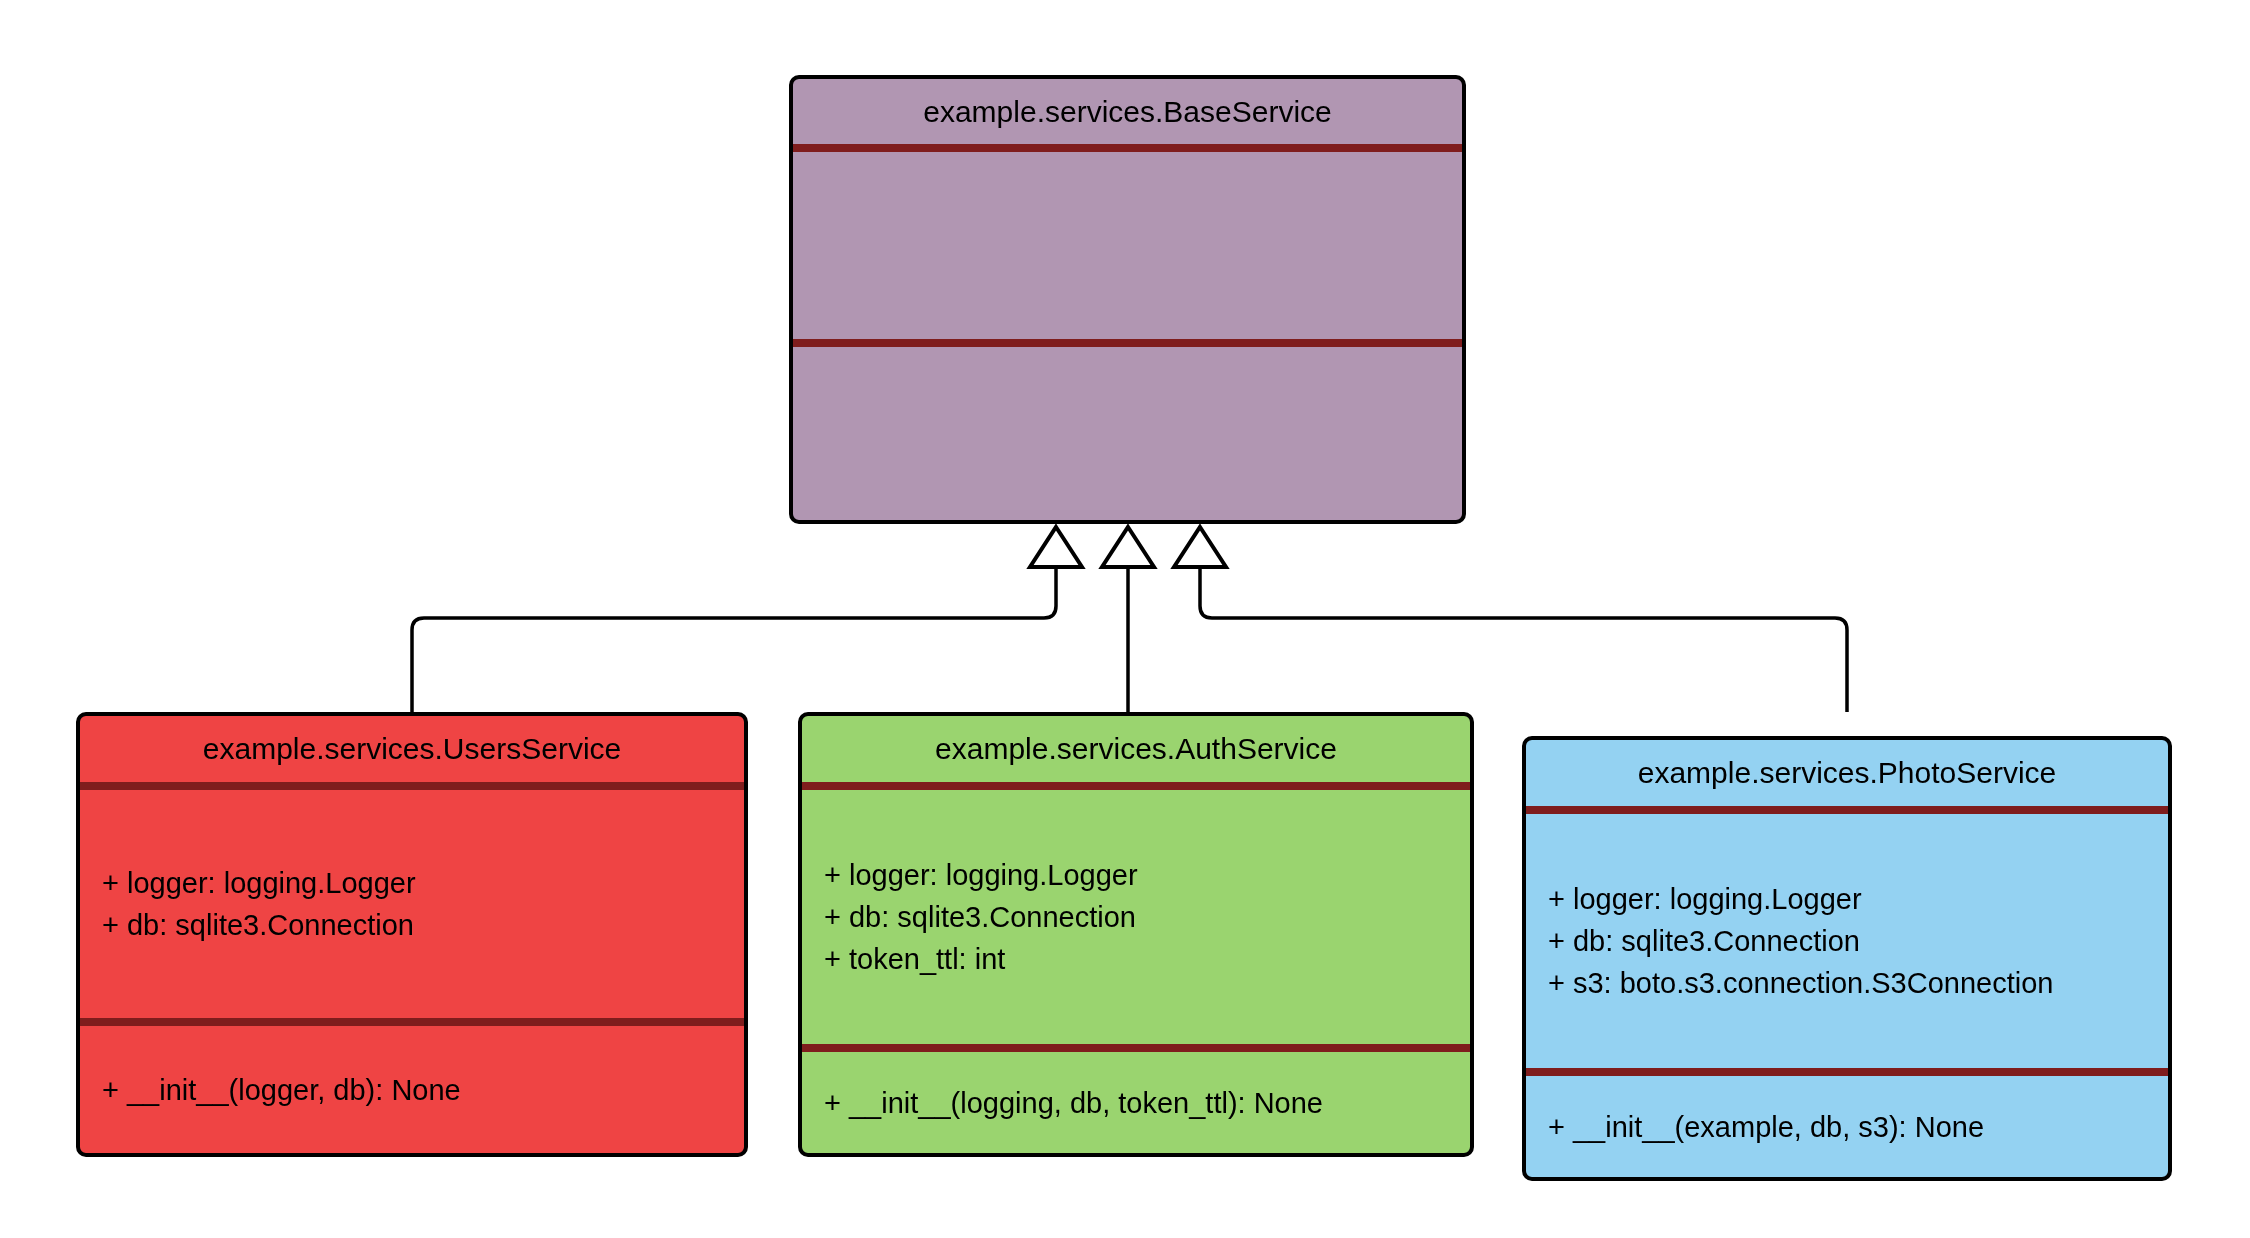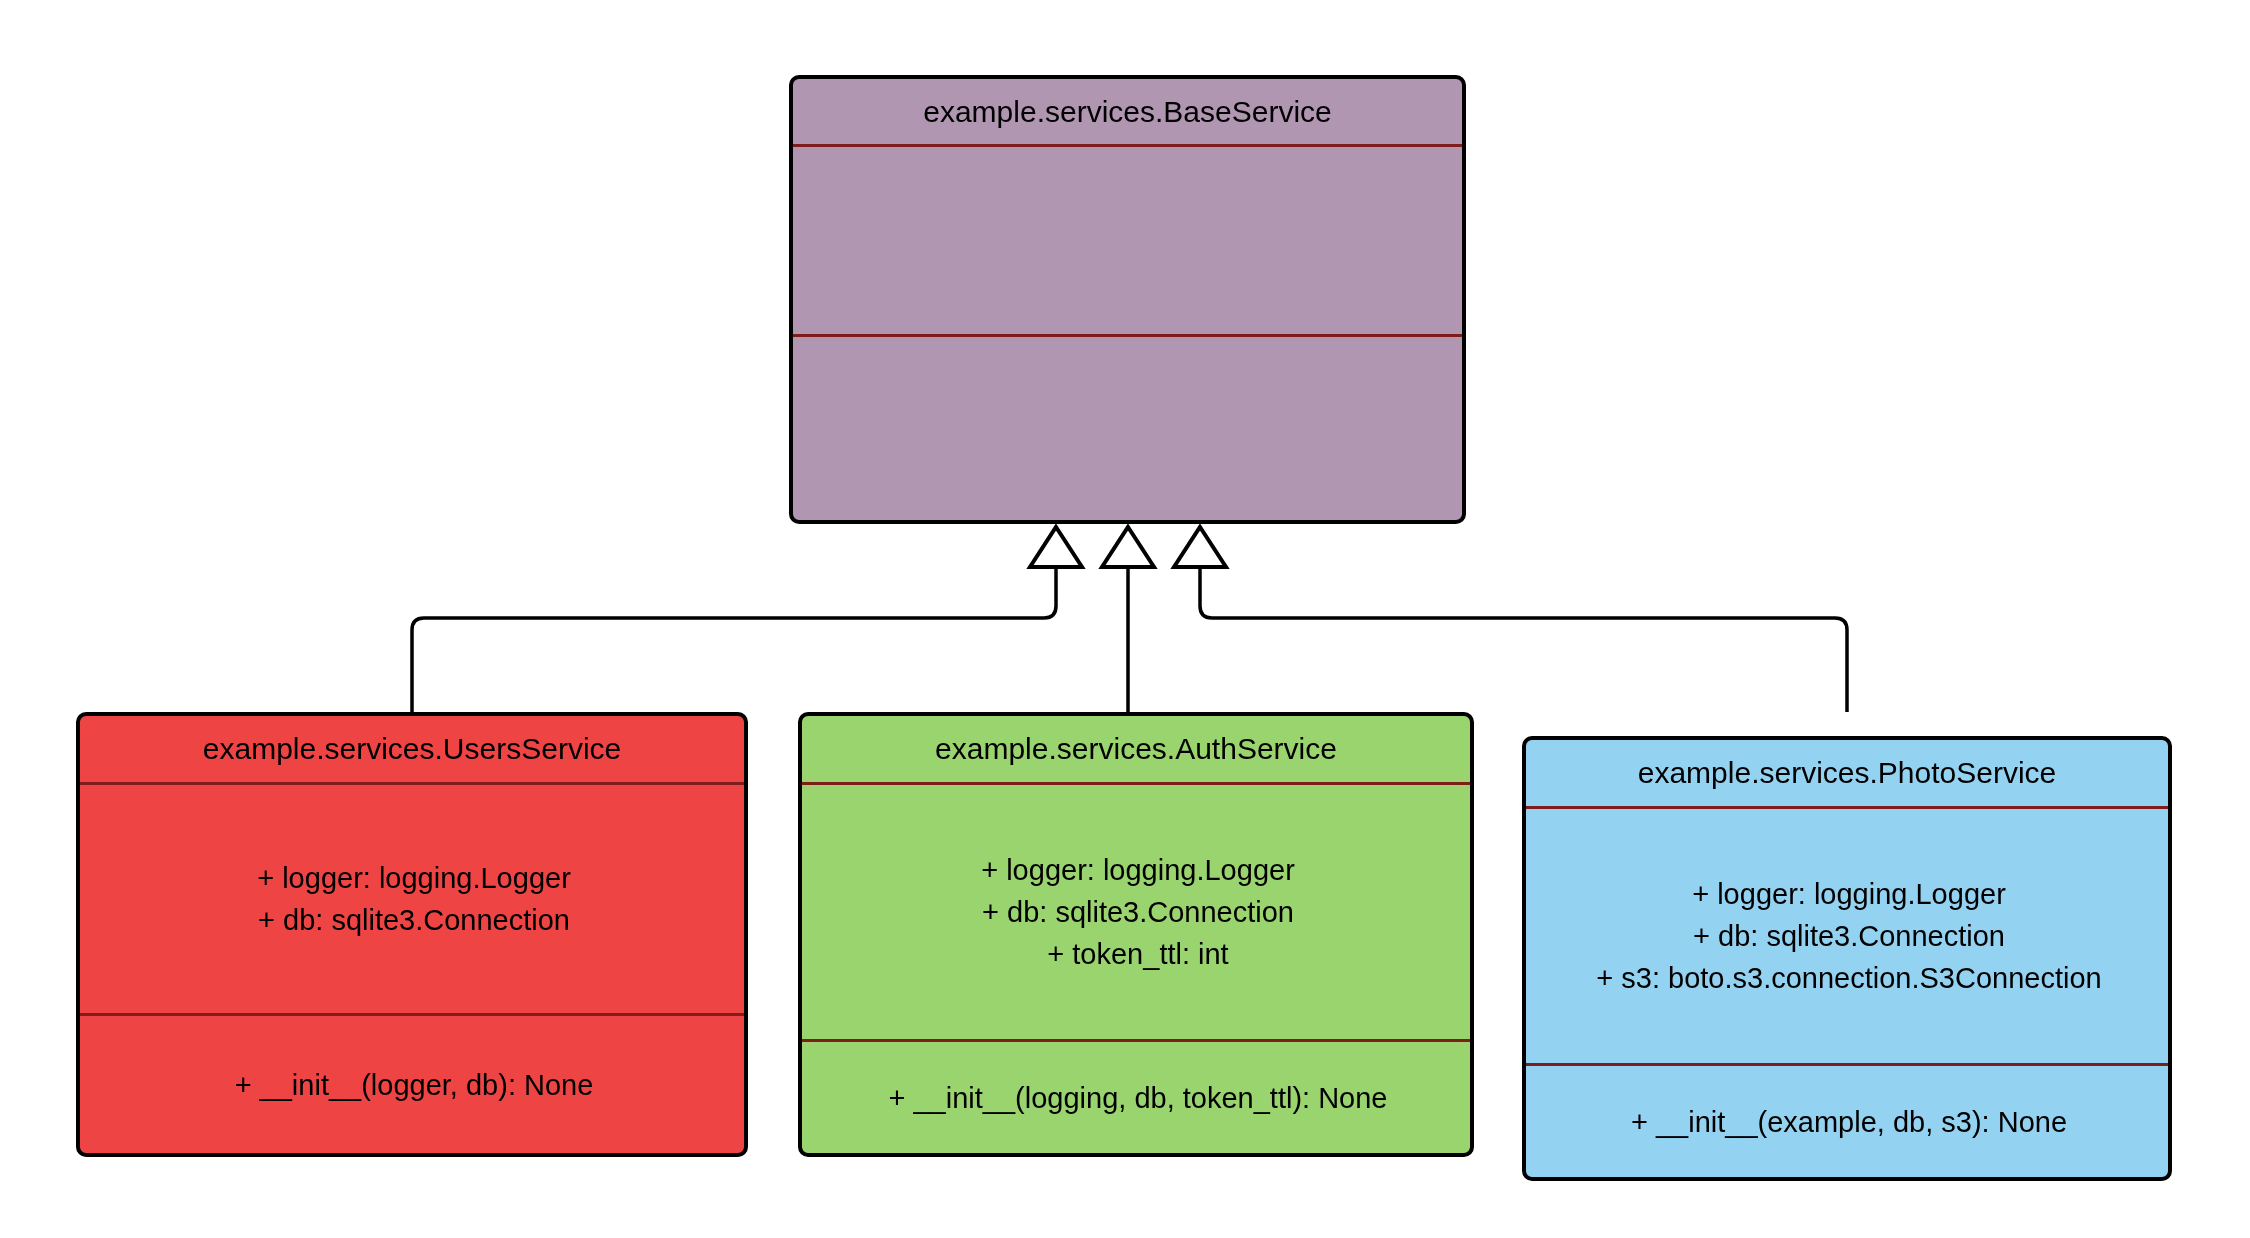--- a/index.html
+++ b/index.html
@@ -35,33 +35,32 @@
     stroke-linejoin: miter;
   }
   .uml-class {
     position: absolute;
     box-sizing: border-box;
     border: 4px solid #000000;
     border-radius: 10px;
     display: flex;
     flex-direction: column;
     overflow: hidden;
-    text-align: center;
   }
   .uml-title {
     flex: 0 0 auto;
     display: flex;
     align-items: center;
     justify-content: center;
     font-size: 30px;
     white-space: nowrap;
   }
   .uml-attrs, .uml-methods {
     flex: 0 0 auto;
-    border-top: 3px solid #7f1d1d;
+    border-top: 8px solid #7f1d1d;
     display: flex;
     flex-direction: column;
     justify-content: center;
     padding: 0 18px 0 22px;
     font-size: 29px;
     line-height: 42px;
     white-space: nowrap;
   }
   .uml-methods { flex: 1 1 auto; }
 

